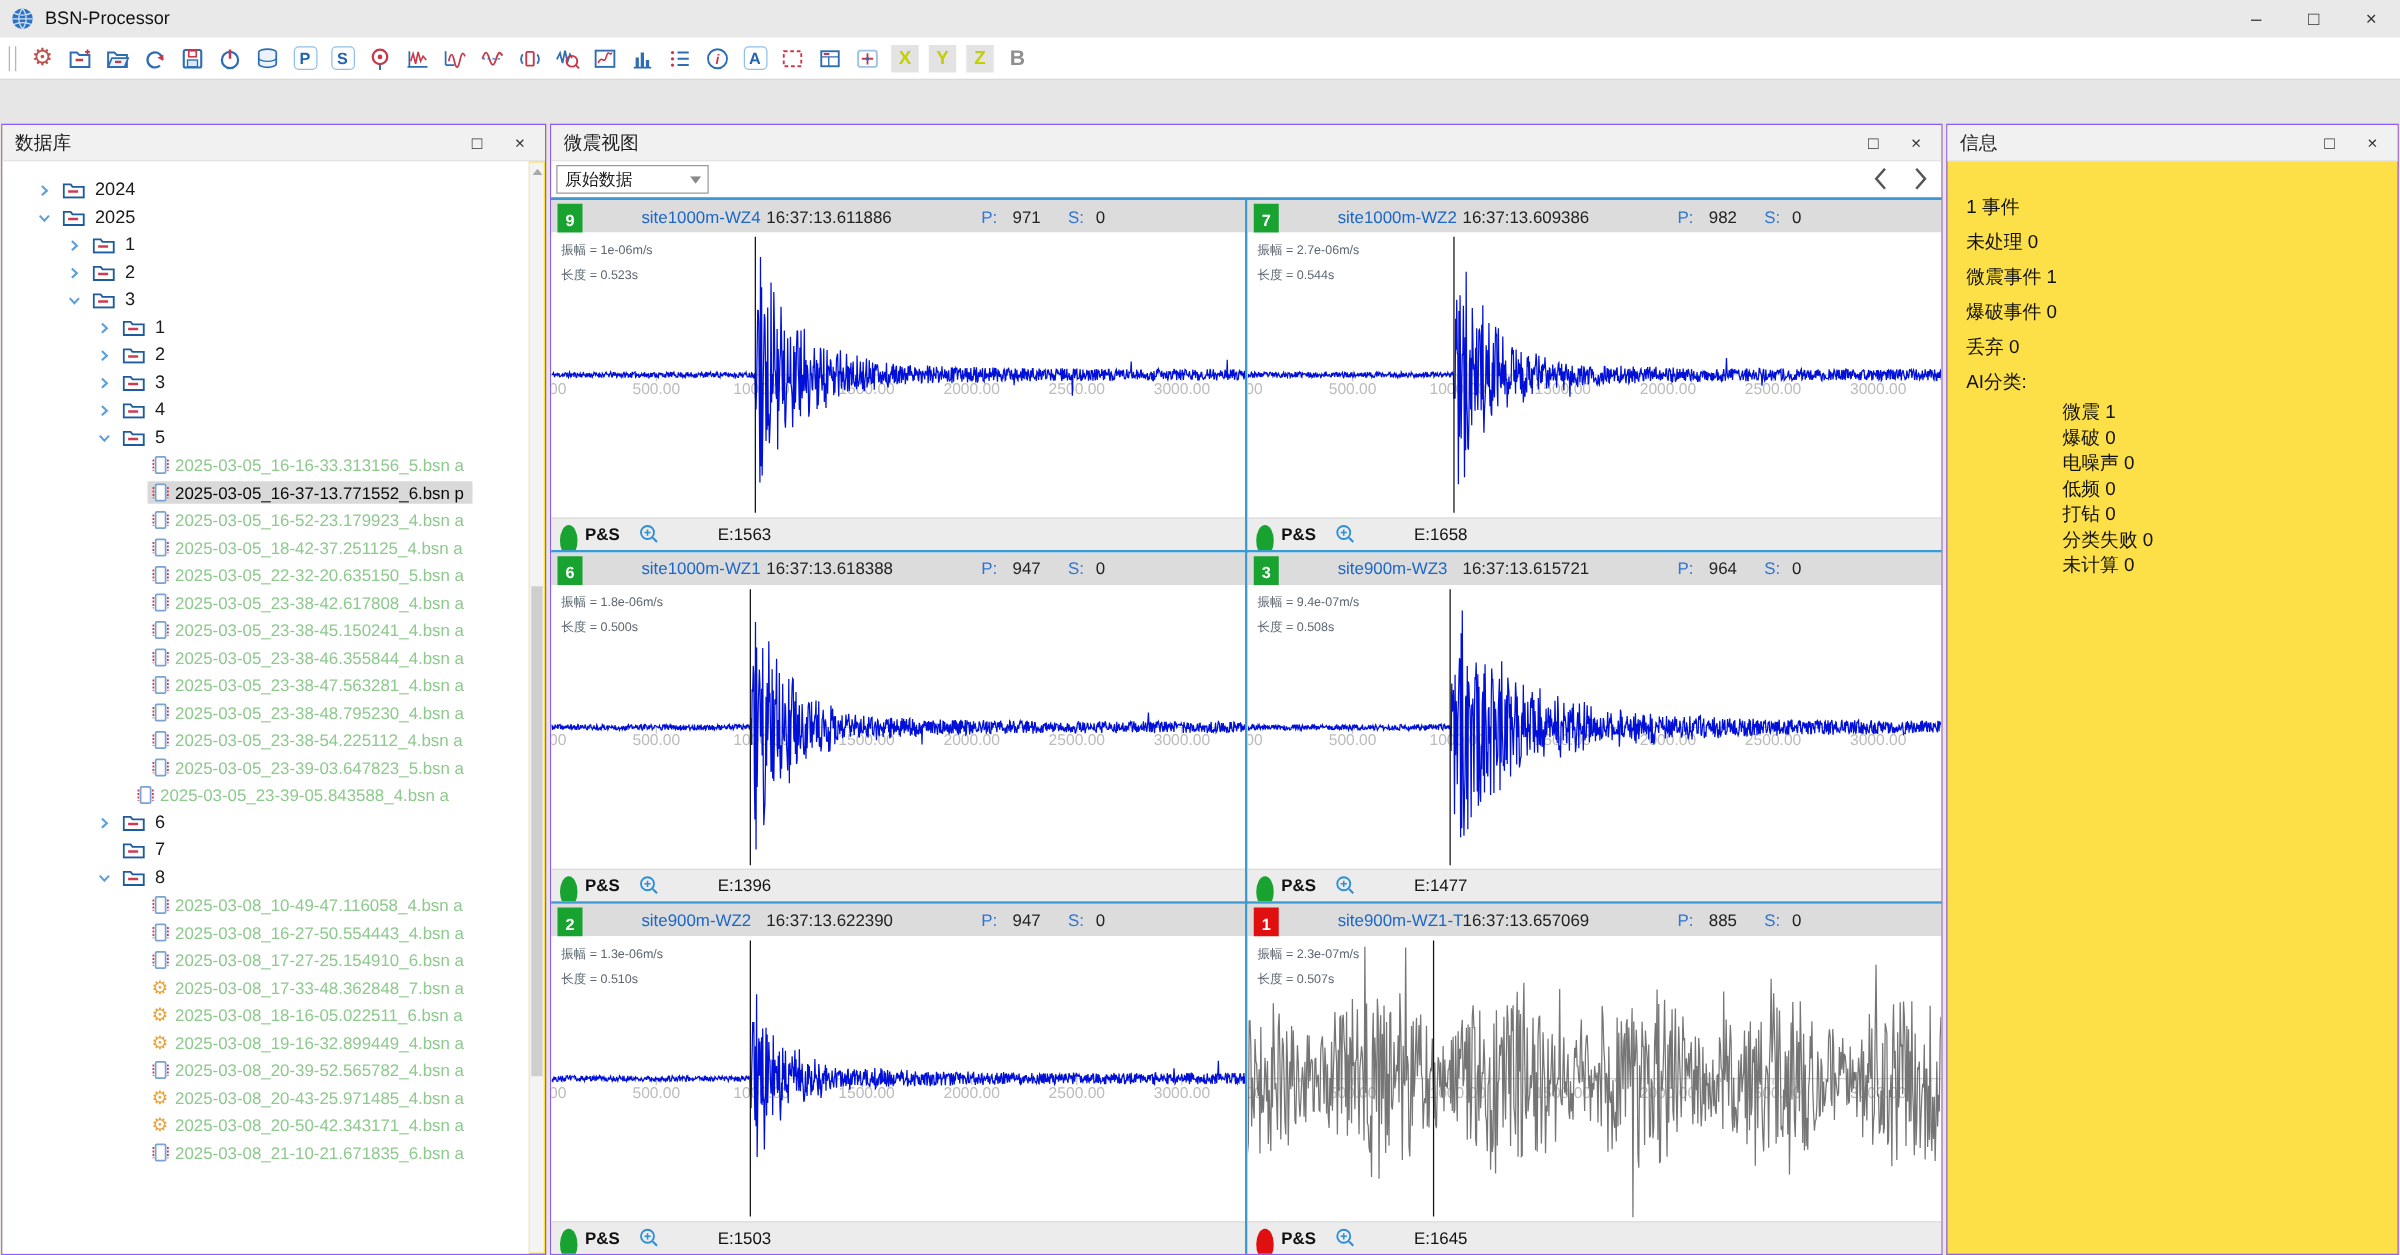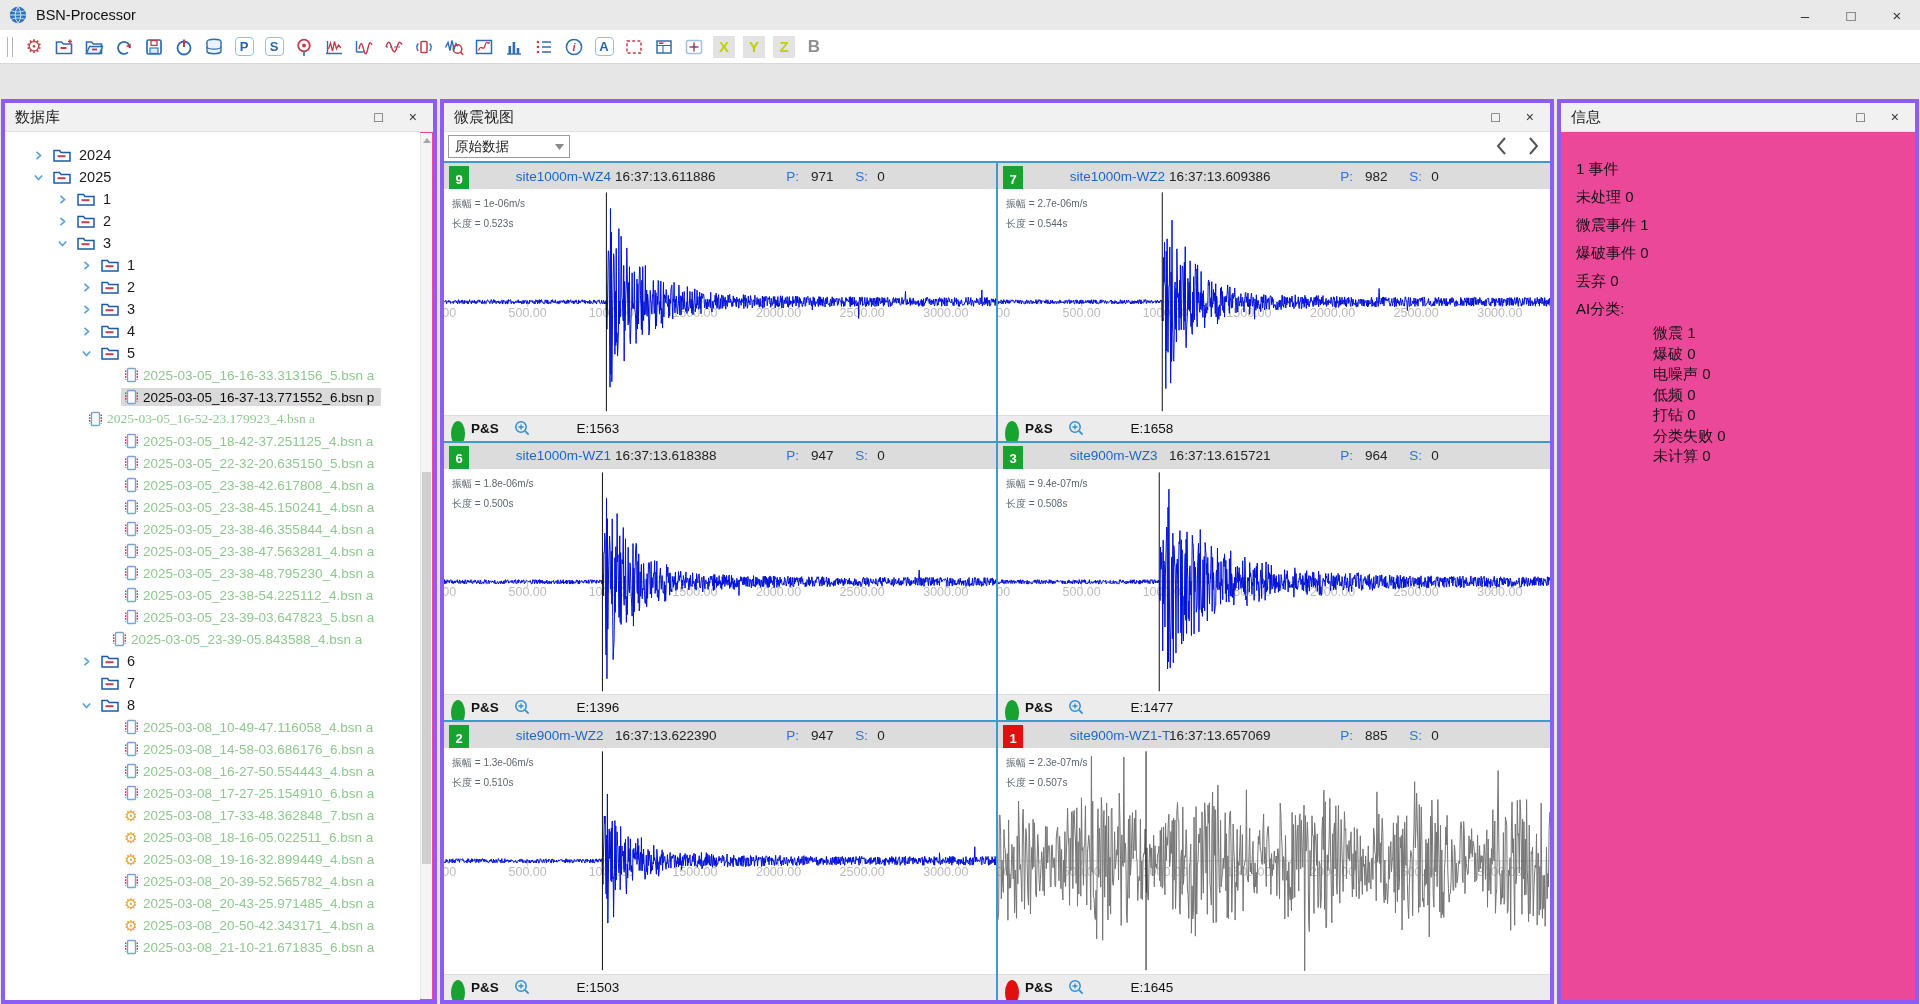--- a/index.html
+++ b/index.html
@@ -16,21 +16,21 @@
   .toolbar { height:34px; background:#fff; border-bottom:1px solid #d8d8d8; display:flex; align-items:center; padding-left:5px; }
   .grip { width:6px; height:20px; border-left:1px solid #b5b5b5; border-right:1px solid #b5b5b5; margin:0 7px 0 2px; }
   .tbtn { width:28px; height:27px; display:flex; align-items:center; justify-content:center; margin-right:2px; }
   .lbox { width:19px; height:19px; border:1.5px solid #8fc1e9; border-radius:4px; color:#2563ae; font-weight:bold; font-size:13px; display:flex; align-items:center; justify-content:center; background:#fff; }
   .tile { width:22px; height:22px; background:#e3e3e3; color:#c3cf00; font-weight:bold; font-size:15px; display:flex; align-items:center; justify-content:center; }
   .btext { color:#8f8f8f; font-weight:bold; font-size:17px; }
   .gearglyph { color:#c0504d; font-size:19px; line-height:19px; }
 
   
   .dock { position:absolute; top:98px; left:0; right:0; bottom:0; background:#e6e6e6; display:flex; gap:3px; padding:1px 1px 0 1px; }
-  .panel { background:#ec4899; border:4px solid #8b5cf6; position:relative; }
+  .panel { background:#fde047; border:1px solid #8b5cf6; position:relative; }
   .panel.left   { flex:0 0 436px; }
   .panel.center { flex:1 1 auto; }
   .panel.right  { flex:0 0 362px; }
   .phead { height:29px; background:#f1f1f1; display:flex; align-items:center; padding:0 10px; border-bottom:1px solid #e3e3e3; }
   .ptitle { font-size:15px; color:#222; }
   .pbtns { margin-left:auto; display:flex; gap:26px; padding-right:6px; }
   .pbtn { font-size:14px; color:#333; }
 
   
   .treewrap { position:absolute; top:29px; bottom:0; left:0; right:13px; overflow:hidden; background:#fff; padding-top:12px; }
@@ -421,21 +421,21 @@
             <span class="finner">
               <span class="fico">
                 <svg width="15" height="16" viewBox="0 0 15 16">
                   <rect x="3.5" y="1.5" width="8" height="13" rx="1" fill="#fff" stroke="#7ba2d4" stroke-width="1.4"></rect>
                   <path d="M1.7 3.5v9M13.3 3.5v9" stroke="#cf3a55" stroke-width="1.4" stroke-dasharray="1.6 1.2"></path>
                 </svg>
               </span>
               <span class="tlabel">2025-03-05_16-37-13.771552_6.bsn p</span>
             </span>
           </div>
-          <div class="trow file" style="padding-left: 80px; font-family: Liberation Serif, serif;">
+          <div class="trow file" style="padding-left: 116px;">
             <span class="finner">
               <span class="fico">
                 <svg width="15" height="16" viewBox="0 0 15 16">
                   <rect x="3.5" y="1.5" width="8" height="13" rx="1" fill="#fff" stroke="#7ba2d4" stroke-width="1.4"></rect>
                   <path d="M1.7 3.5v9M13.3 3.5v9" stroke="#cf3a55" stroke-width="1.4" stroke-dasharray="1.6 1.2"></path>
                 </svg>
               </span>
               <span class="tlabel">2025-03-05_16-52-23.179923_4.bsn a</span>
             </span>
           </div>
@@ -589,31 +589,20 @@
           </div>
           <div class="trow file" style="padding-left: 116px;">
             <span class="finner">
               <span class="fico">
                 <svg width="15" height="16" viewBox="0 0 15 16">
                   <rect x="3.5" y="1.5" width="8" height="13" rx="1" fill="#fff" stroke="#7ba2d4" stroke-width="1.4"></rect>
                   <path d="M1.7 3.5v9M13.3 3.5v9" stroke="#cf3a55" stroke-width="1.4" stroke-dasharray="1.6 1.2"></path>
                 </svg>
               </span>
               <span class="tlabel">2025-03-08_10-49-47.116058_4.bsn a</span>
-            </span>
-          </div>
-          <div class="trow file" style="padding-left: 116px;">
-            <span class="finner">
-              <span class="fico">
-                <svg width="15" height="16" viewBox="0 0 15 16">
-                  <rect x="3.5" y="1.5" width="8" height="13" rx="1" fill="#fff" stroke="#7ba2d4" stroke-width="1.4"></rect>
-                  <path d="M1.7 3.5v9M13.3 3.5v9" stroke="#cf3a55" stroke-width="1.4" stroke-dasharray="1.6 1.2"></path>
-                </svg>
-              </span>
-              <span class="tlabel">2025-03-08_14-58-03.686176_6.bsn a</span>
             </span>
           </div>
           <div class="trow file" style="padding-left: 116px;">
             <span class="finner">
               <span class="fico">
                 <svg width="15" height="16" viewBox="0 0 15 16">
                   <rect x="3.5" y="1.5" width="8" height="13" rx="1" fill="#fff" stroke="#7ba2d4" stroke-width="1.4"></rect>
                   <path d="M1.7 3.5v9M13.3 3.5v9" stroke="#cf3a55" stroke-width="1.4" stroke-dasharray="1.6 1.2"></path>
                 </svg>
               </span>

